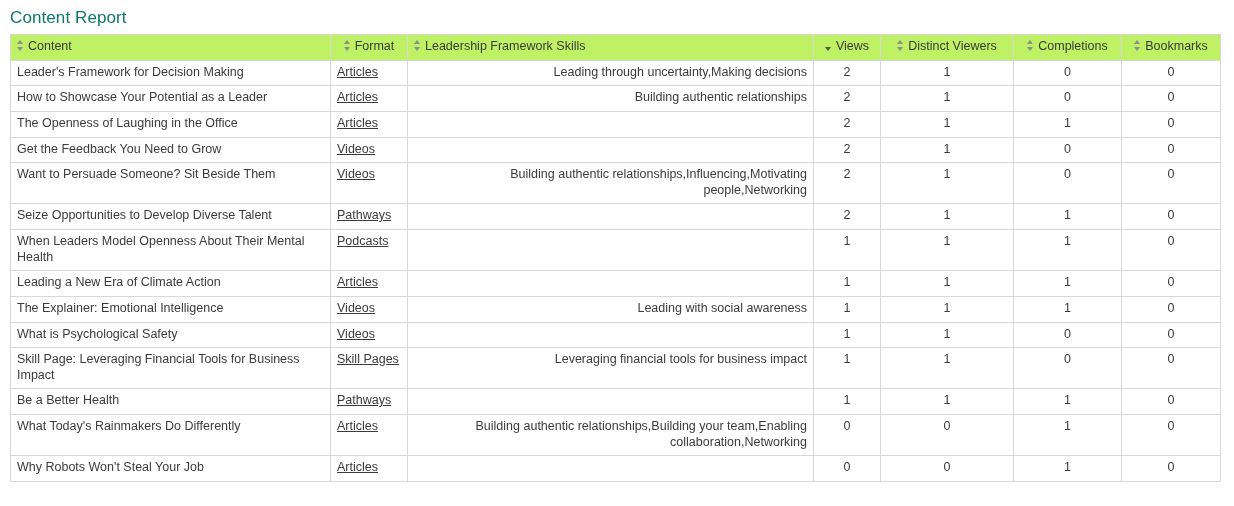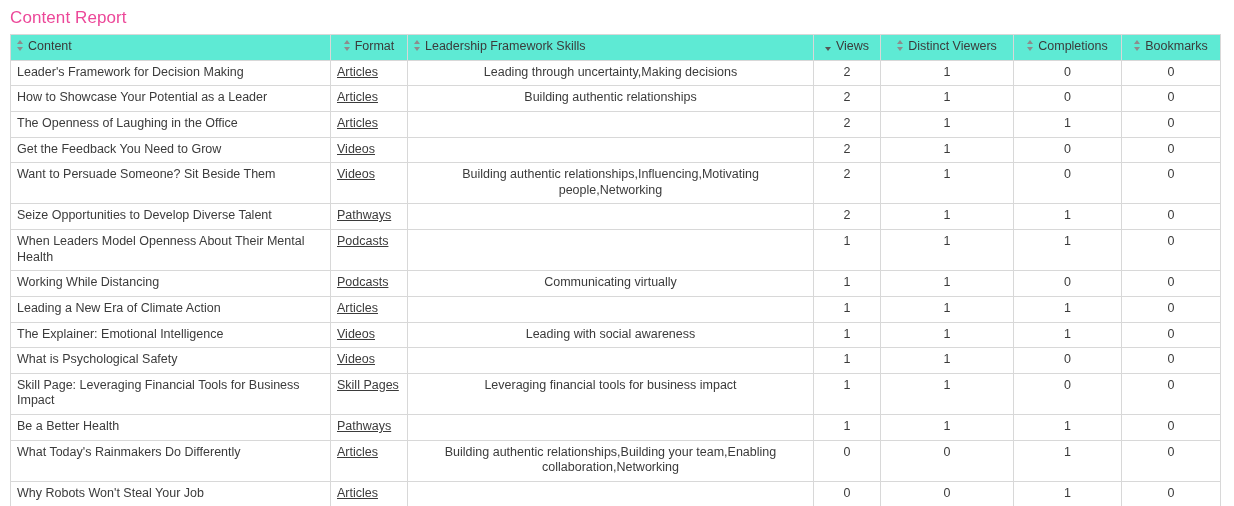--- a/index.html
+++ b/index.html
@@ -16,21 +16,21 @@
   }
   .page {
     width: 1234px;
     height: 506px;
     position: relative;
     box-sizing: border-box;
     padding: 0;
   }
   .report-title {
     font-size: 17px;
-    color: #ec4899;
+    color: #0f766e;
     font-weight: normal;
     padding: 8px 0 6px 10px;
     letter-spacing: 0.1px;
   }
   .table-wrap {
     margin: 0 8px 0 10px;
     width: 1210px;
   }
   table.report {
     border-collapse: collapse;
@@ -41,21 +41,21 @@
   table.report th,
   table.report td {
     border: 1px solid #d8d8d8;
     vertical-align: top;
     padding: 4px 6px 5px 6px;
     font-weight: normal;
     color: #3b3b3b;
     line-height: 1.25;
   }
   thead th {
-    background: #5eead4;
+    background: #bef264;
     color: #3b3b3b;
     font-size: 12.5px;
     padding-top: 5px;
     padding-bottom: 6px;
     white-space: nowrap;
     position: relative;
   }
   .sort-ico {
     display: inline-block;
     width: 7px;
@@ -87,21 +87,21 @@
   th.th-center { }
   th.th-num {
     text-align: center;
   }
   th.th-num .hdr-inner {
     display: inline-block;
     white-space: nowrap;
   }
   td.c-content { text-align: left; }
   td.c-format { text-align: left; text-decoration: underline; }
-  td.c-skills { text-align: center; }
+  td.c-skills { text-align: right; }
   td.c-num { text-align: center; }
 
   col.col-content { width: 320px; }
   col.col-format  { width: 77px; }
   col.col-skills  { width: 406px; }
   col.col-views   { width: 67px; }
   col.col-dv      { width: 133px; }
   col.col-comp    { width: 108px; }
   col.col-book    { width: 99px; }
 </style>
@@ -206,29 +206,20 @@
         <tr>
           <td class="c-content">When Leaders Model Openness About Their Mental Health</td>
           <td class="c-format">Podcasts</td>
           <td class="c-skills"></td>
           <td class="c-num">1</td>
           <td class="c-num">1</td>
           <td class="c-num">1</td>
           <td class="c-num">0</td>
         </tr>
         <tr>
-          <td class="c-content">Working While Distancing</td>
-          <td class="c-format">Podcasts</td>
-          <td class="c-skills">Communicating virtually</td>
-          <td class="c-num">1</td>
-          <td class="c-num">1</td>
-          <td class="c-num">0</td>
-          <td class="c-num">0</td>
-        </tr>
-        <tr>
           <td class="c-content">Leading a New Era of Climate Action</td>
           <td class="c-format">Articles</td>
           <td class="c-skills"></td>
           <td class="c-num">1</td>
           <td class="c-num">1</td>
           <td class="c-num">1</td>
           <td class="c-num">0</td>
         </tr>
         <tr>
           <td class="c-content">The Explainer: Emotional Intelligence</td>

